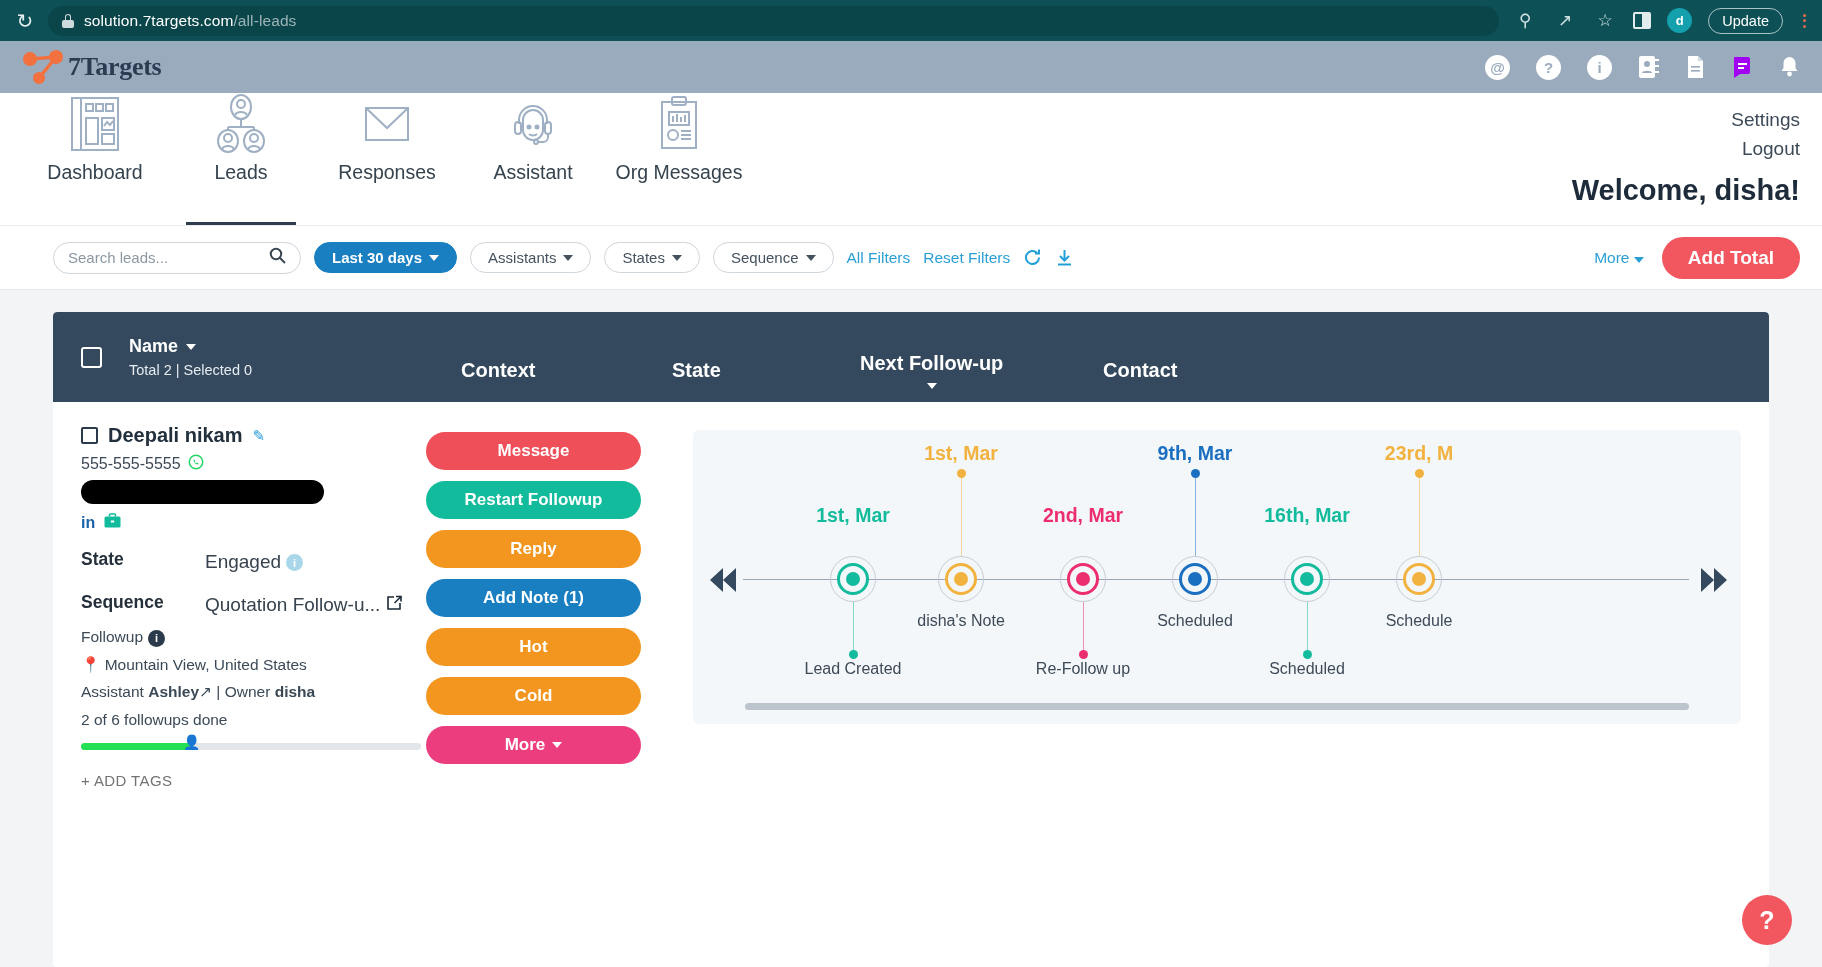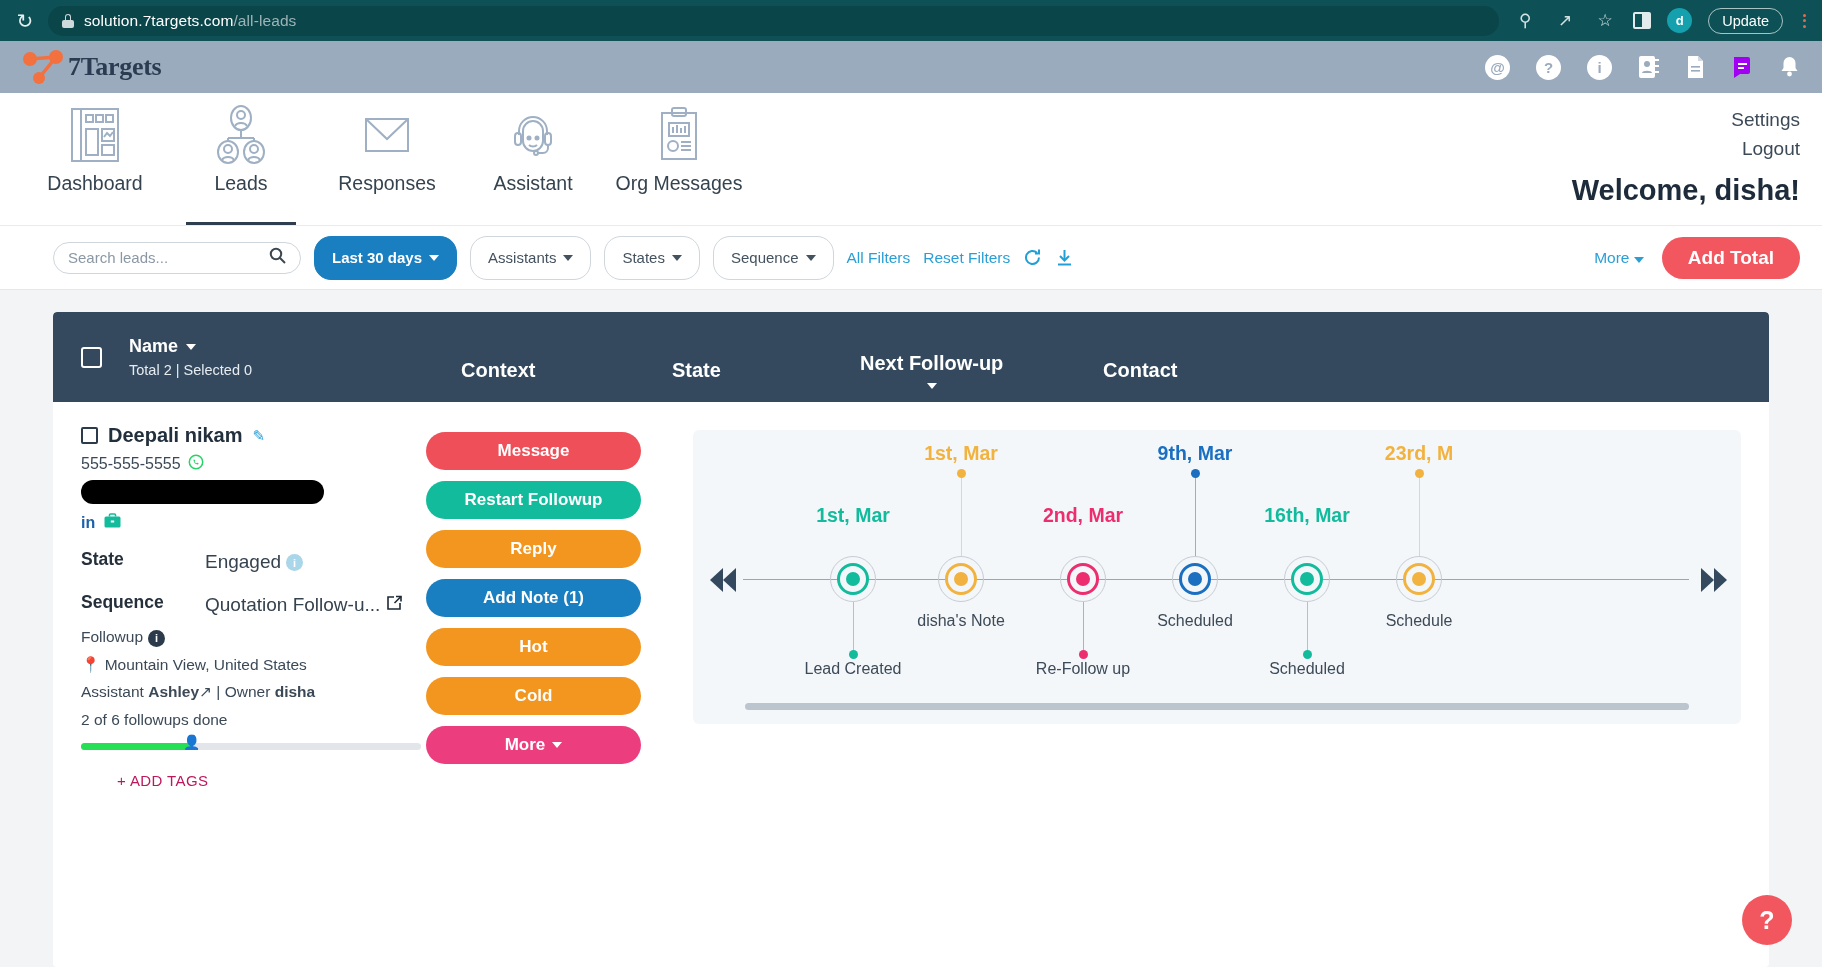--- a/index.html
+++ b/index.html
@@ -29,34 +29,34 @@
   .logo{display:flex;align-items:center;gap:2px;}
   .logo-mark{width:44px;height:34px;position:relative;flex:none;}
   .logo-text{font-family:"Liberation Serif", serif;font-size:26px;color:#2b3c52;font-weight:700;letter-spacing:-.3px;}
   .app-bar-icons{margin-left:auto;display:flex;align-items:center;gap:26px;}
   .circ-icon{width:25px;height:25px;border-radius:50%;background:#ffffff;color:#9aabbd;display:flex;align-items:center;justify-content:center;font-size:15px;font-weight:700;}
   .wicon{color:#ffffff;display:flex;align-items:center;justify-content:center;}
 
   
   .nav-wrap{background:#fff;height:133px;display:flex;padding:0 22px;position:relative;border-bottom:1px solid #e8ecef;}
   .nav-items{display:flex;gap:0;}
-  .nav-item{width:146px;display:flex;flex-direction:column;align-items:center;justify-content:flex-start;padding-top:11px;position:relative;cursor:pointer;}
+  .nav-item{width:146px;display:flex;flex-direction:column;align-items:center;justify-content:flex-start;padding-top:0;position:relative;cursor:pointer;}
   .nav-item .nav-ico{height:62px;display:flex;align-items:center;justify-content:center;color:#9fb0c4;}
   .nav-item .nav-label{font-size:19.5px;color:#35434f;margin-top:6px;}
   .nav-item.active::after{content:"";position:absolute;bottom:0;left:18px;right:18px;height:3px;background:#2f3e4e;}
   .nav-right{margin-left:auto;text-align:right;padding-top:12px;}
   .nav-right a{display:block;font-size:19px;color:#3c4a57;text-decoration:none;line-height:1.55;}
   .welcome{font-size:29px;font-weight:700;color:#1d2b3a;margin-top:10px;white-space:nowrap;}
 
   
   .filter-bar{height:64px;background:#fff;display:flex;align-items:center;padding:0 22px 0 53px;gap:13px;border-bottom:1px solid #e4e8eb;}
   .search-box{width:248px;height:32px;border:1px solid #cfd6dc;border-radius:17px;display:flex;align-items:center;padding:0 14px;}
   .search-box input{border:none;outline:none;flex:1;font-size:15px;color:#5a6672;font-family:inherit;background:transparent;}
   .search-box input::placeholder{color:#8b98a4;}
-  .pill{height:44px;border-radius:17px;border:1px solid #cfd6dc;display:flex;align-items:center;padding:0 17px;font-size:15px;color:#44525f;gap:7px;background:#fff;cursor:pointer;white-space:nowrap;}
+  .pill{height:31px;border-radius:17px;border:1px solid #cfd6dc;display:flex;align-items:center;padding:0 17px;font-size:15px;color:#44525f;gap:7px;background:#fff;cursor:pointer;white-space:nowrap;}
   .pill.primary{background:#1a7fc1;border-color:#1a7fc1;color:#fff;font-weight:700;}
   .caret{width:0;height:0;border-left:5px solid transparent;border-right:5px solid transparent;border-top:6px solid currentColor;display:inline-block;}
   .link{font-size:15.5px;color:#2a9fd6;text-decoration:none;cursor:pointer;white-space:nowrap;}
   .ficon{color:#21a0d8;display:flex;align-items:center;cursor:pointer;}
   .filter-right{margin-left:auto;display:flex;align-items:center;gap:18px;}
   .add-lead{height:42px;background:#f2575f;color:#fff;border:none;border-radius:22px;font-size:19px;font-weight:700;padding:0 26px;cursor:pointer;font-family:inherit;}
 
   
   .content{background:#f2f4f6;padding:22px 53px 0 53px;height:calc(967px - 41px - 52px - 133px - 64px);}
   .table-card{background:#fff;border-radius:4px;overflow:hidden;height:100%;}
@@ -82,21 +82,21 @@
   .kv .v{font-size:19px;color:#36434f;line-height:1.35;}
   .info-dot{display:inline-flex;width:17px;height:17px;border-radius:50%;background:#a9d6e8;color:#fff;font-size:11px;font-weight:700;align-items:center;justify-content:center;vertical-align:middle;margin-left:5px;}
   .info-dot.dark{background:#2b3b4b;}
   .meta{font-size:15.5px;color:#3b4957;margin-top:4px;line-height:1.52;}
   .meta b{font-weight:700;}
   .pin{color:#d6283b;}
   .clock{display:inline-flex;width:17px;height:17px;border-radius:50%;background:#17c3a2;color:#fff;align-items:center;justify-content:center;font-size:10px;vertical-align:middle;}
   .progress{margin-top:12px;width:340px;height:7px;background:#e2e6ea;border-radius:4px;position:relative;}
   .progress .fill{position:absolute;left:0;top:0;bottom:0;width:33%;background:#25df55;border-radius:4px;}
   .progress .mark{position:absolute;left:30%;top:-9px;font-size:14px;}
-  .add-tags{margin-top:22px;font-size:15px;color:#be185d;letter-spacing:.4px;cursor:pointer;margin-left:36px;}
+  .add-tags{margin-top:22px;font-size:15px;color:#737373;letter-spacing:.4px;cursor:pointer;}
 
   .col-actions{width:215px;flex:none;display:flex;flex-direction:column;gap:11px;padding-top:8px;}
   .abtn{height:38px;border:none;border-radius:19px;color:#fff;font-size:17px;font-weight:700;cursor:pointer;font-family:inherit;display:flex;align-items:center;justify-content:center;gap:7px;}
 
   .col-timeline{flex:1;padding-left:52px;padding-top:6px;}
   .tl-card{background:#f4f7fa;border-radius:6px;height:294px;position:relative;overflow:hidden;}
   .tl-arrow{position:absolute;top:138px;display:flex;cursor:pointer;}
   .tl-arrow.left{left:17px;}
   .tl-arrow.right{right:14px;}
   .tri{width:0;height:0;border-top:12px solid transparent;border-bottom:12px solid transparent;}

